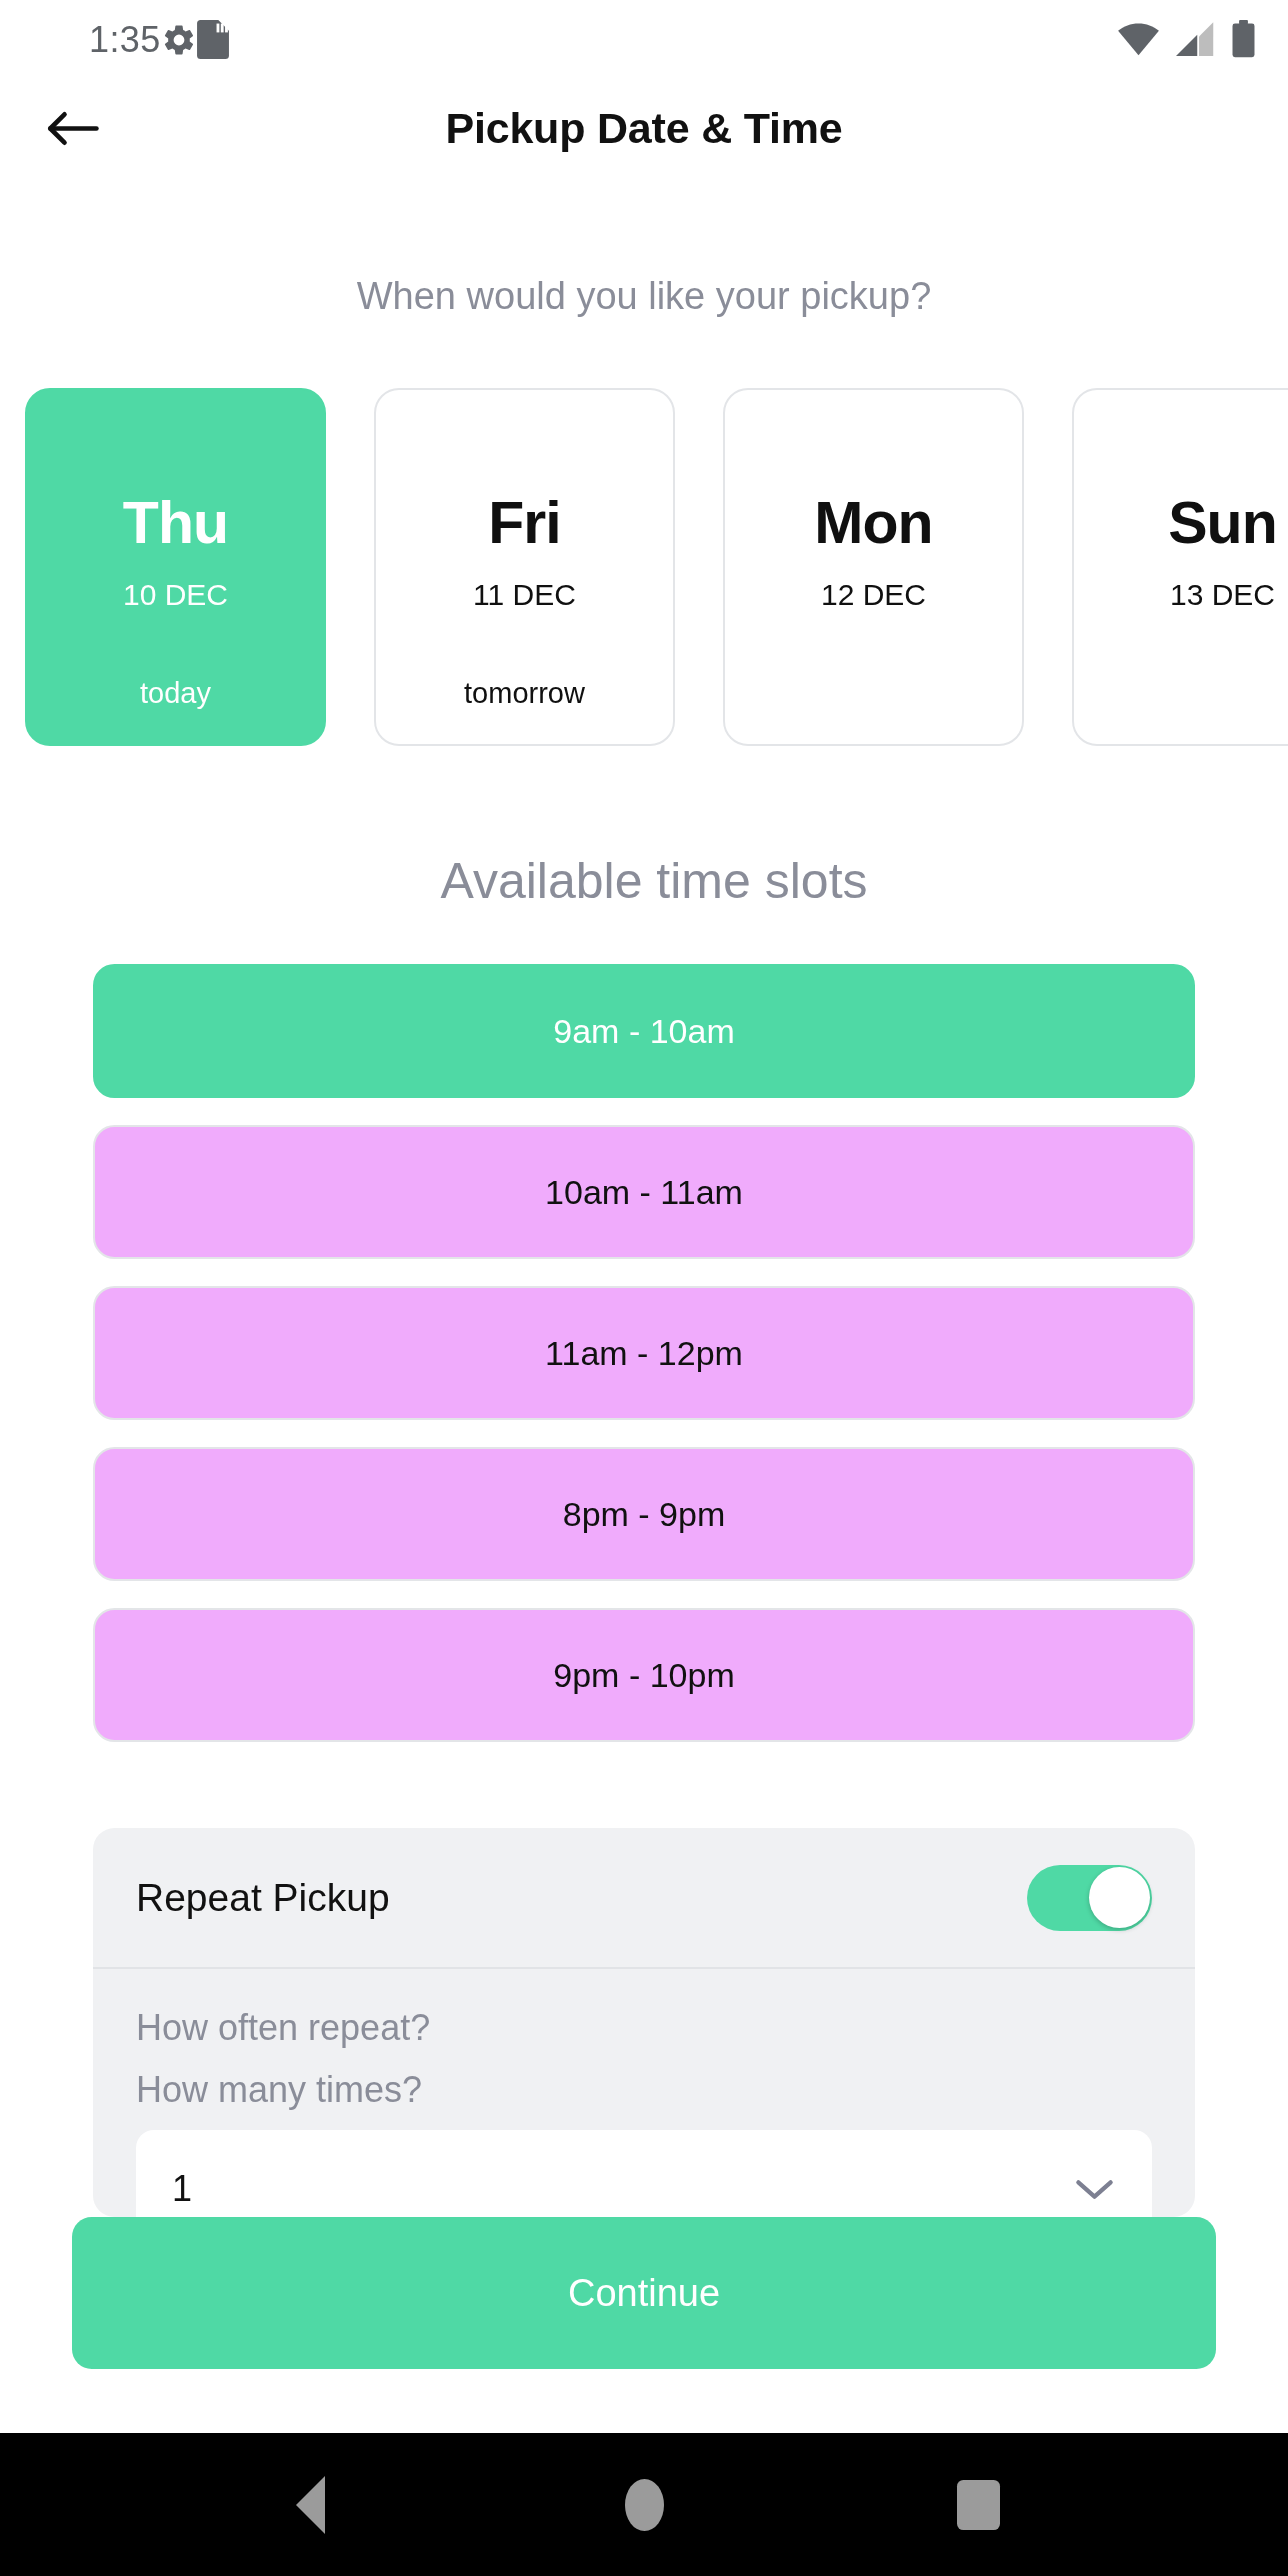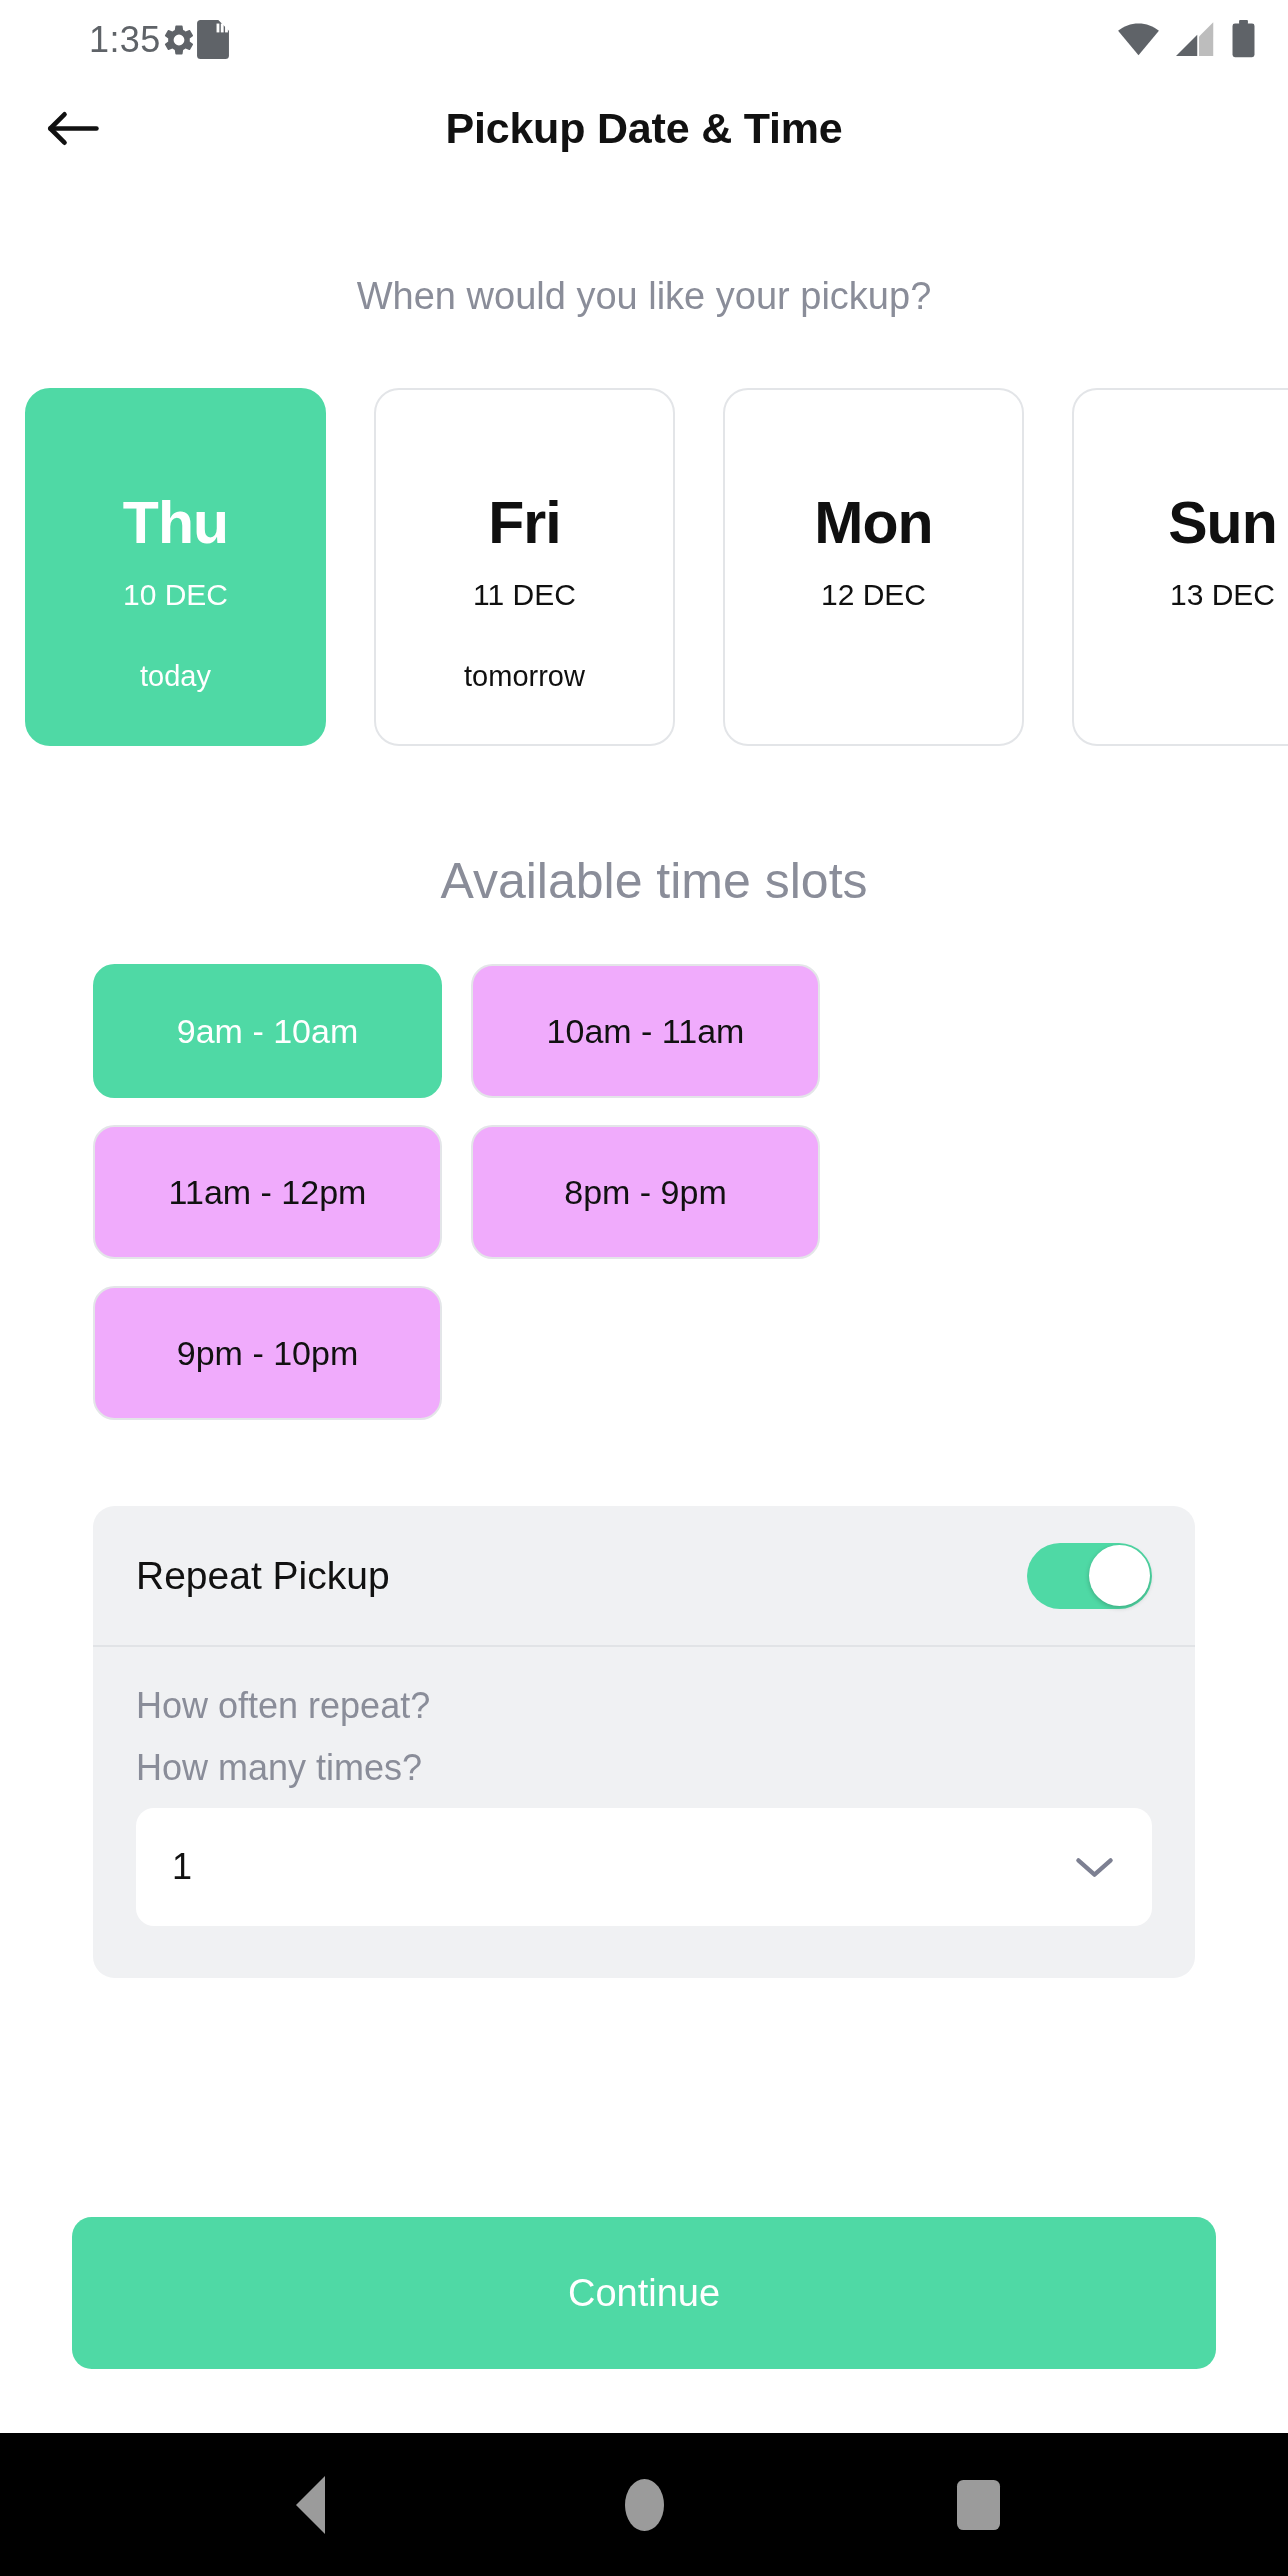--- a/index.html
+++ b/index.html
@@ -136,40 +136,41 @@
     color: #101010;
     margin-top: 27px;
     line-height: 1;
   }
   .date-card.selected .date-dm { color: #ffffff; }
   .date-rel {
     font-size: 29px;
     font-weight: 400;
     color: #101010;
     position: absolute;
-    bottom: 53px;
+    bottom: 36px;
     line-height: 1;
   }
   .date-card.selected .date-rel { color: #ffffff; }
 
   
   .slots-title {
     text-align: center;
     font-size: 50px;
     color: #8a8d99;
     margin-top: 106px;
     font-weight: 400;
     padding-left: 20px;
   }
   .slots-wrap {
     margin-top: 54px;
     padding: 0 93px;
     display: flex;
     flex-wrap: wrap;
     gap: 27px 29px;
+    flex-direction: column;
   }
   .slot-chip {
     height: 134px;
     min-width: 349px;
     padding: 0 32px;
     border-radius: 21.5px;
     border: 2.7px solid #e3e5e8;
     background: #f0abfc;
     display: flex;
     align-items: center;

